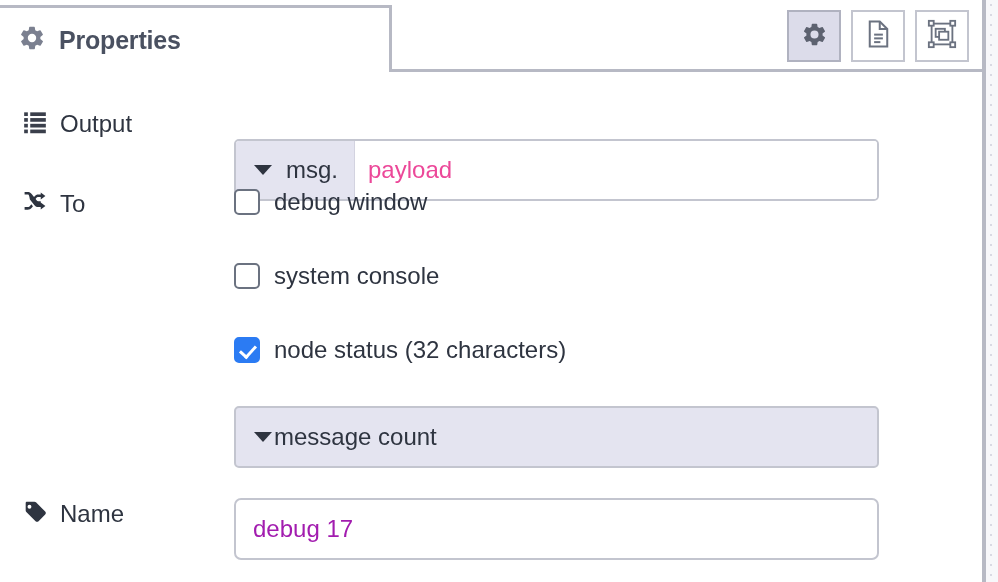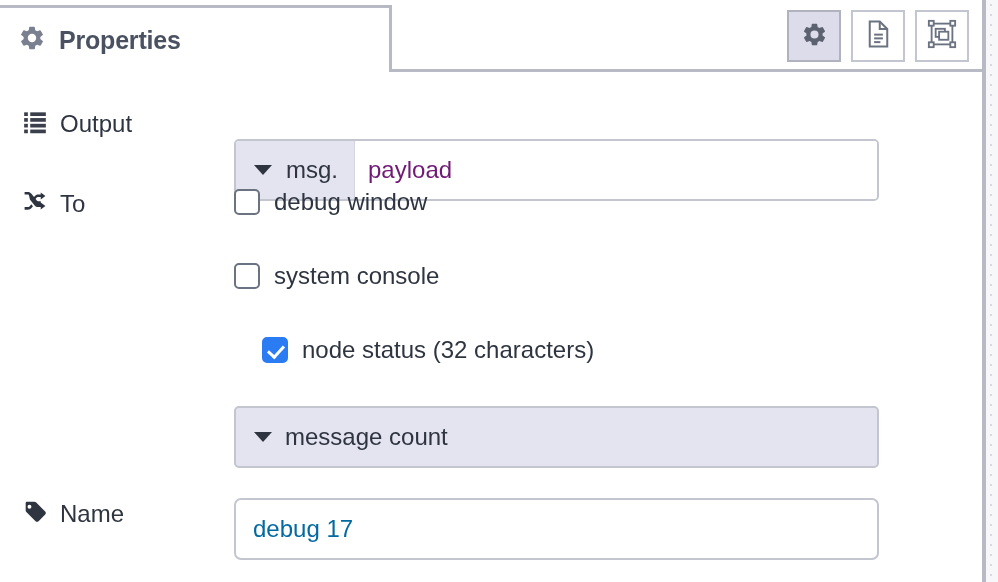--- a/index.html
+++ b/index.html
@@ -142,21 +142,21 @@
   .typed-input .ti-type-label {
     font-size: 24px;
     color: #2e3440;
   }
   .typed-input .ti-value {
     flex: 1;
     display: flex;
     align-items: center;
     padding-left: 13px;
     font-size: 24px;
-    color: #701a75;
+    color: #ec4899;
     background: #ffffff;
   }
 
   .caret-down {
     width: 0; height: 0;
     border-left: 9px solid transparent;
     border-right: 9px solid transparent;
     border-top: 10px solid #2e3440;
   }
 
@@ -198,38 +198,38 @@
 
   
   .select-box {
     width: 645px;
     height: 62px;
     background: #e4e4f0;
     border: 2px solid #c3c5cf;
     border-radius: 5px;
     display: flex;
     align-items: center;
-    gap: 13px;
+    gap: 2px;
     padding-left: 18px;
     font-size: 24px;
     color: #2e3440;
   }
 
   
   .text-input {
     width: 645px;
     height: 62px;
     background: #ffffff;
     border: 2px solid #c3c5cf;
     border-radius: 7px;
     display: flex;
     align-items: center;
     padding-left: 17px;
     font-size: 24px;
-    color: #0369a1;
+    color: #a21caf;
   }
 
   .icon-shape { flex: none; display: block; }
 </style>
 </head>
 <body>
 
 <div id="root">
 
   <div class="panel-divider"></div>
@@ -331,21 +331,21 @@
       </span>
       <span>To</span>
     </div>
 
     <div class="check-row">
       <span class="cb"></span>
       <span class="cb-label">debug window</span>
     </div>
   </div>
 
-  <div class="row" style="top:336px;padding-left:28px;">
+  <div class="row" style="top:336px;">
     <div class="row-label"></div>
     <div class="check-row">
       <span class="cb checked"></span>
       <span class="cb-label">node status (32 characters)</span>
     </div>
   </div>
 
   <div class="row" style="top:406px;">
     <div class="row-label"></div>
     <div class="select-box">

